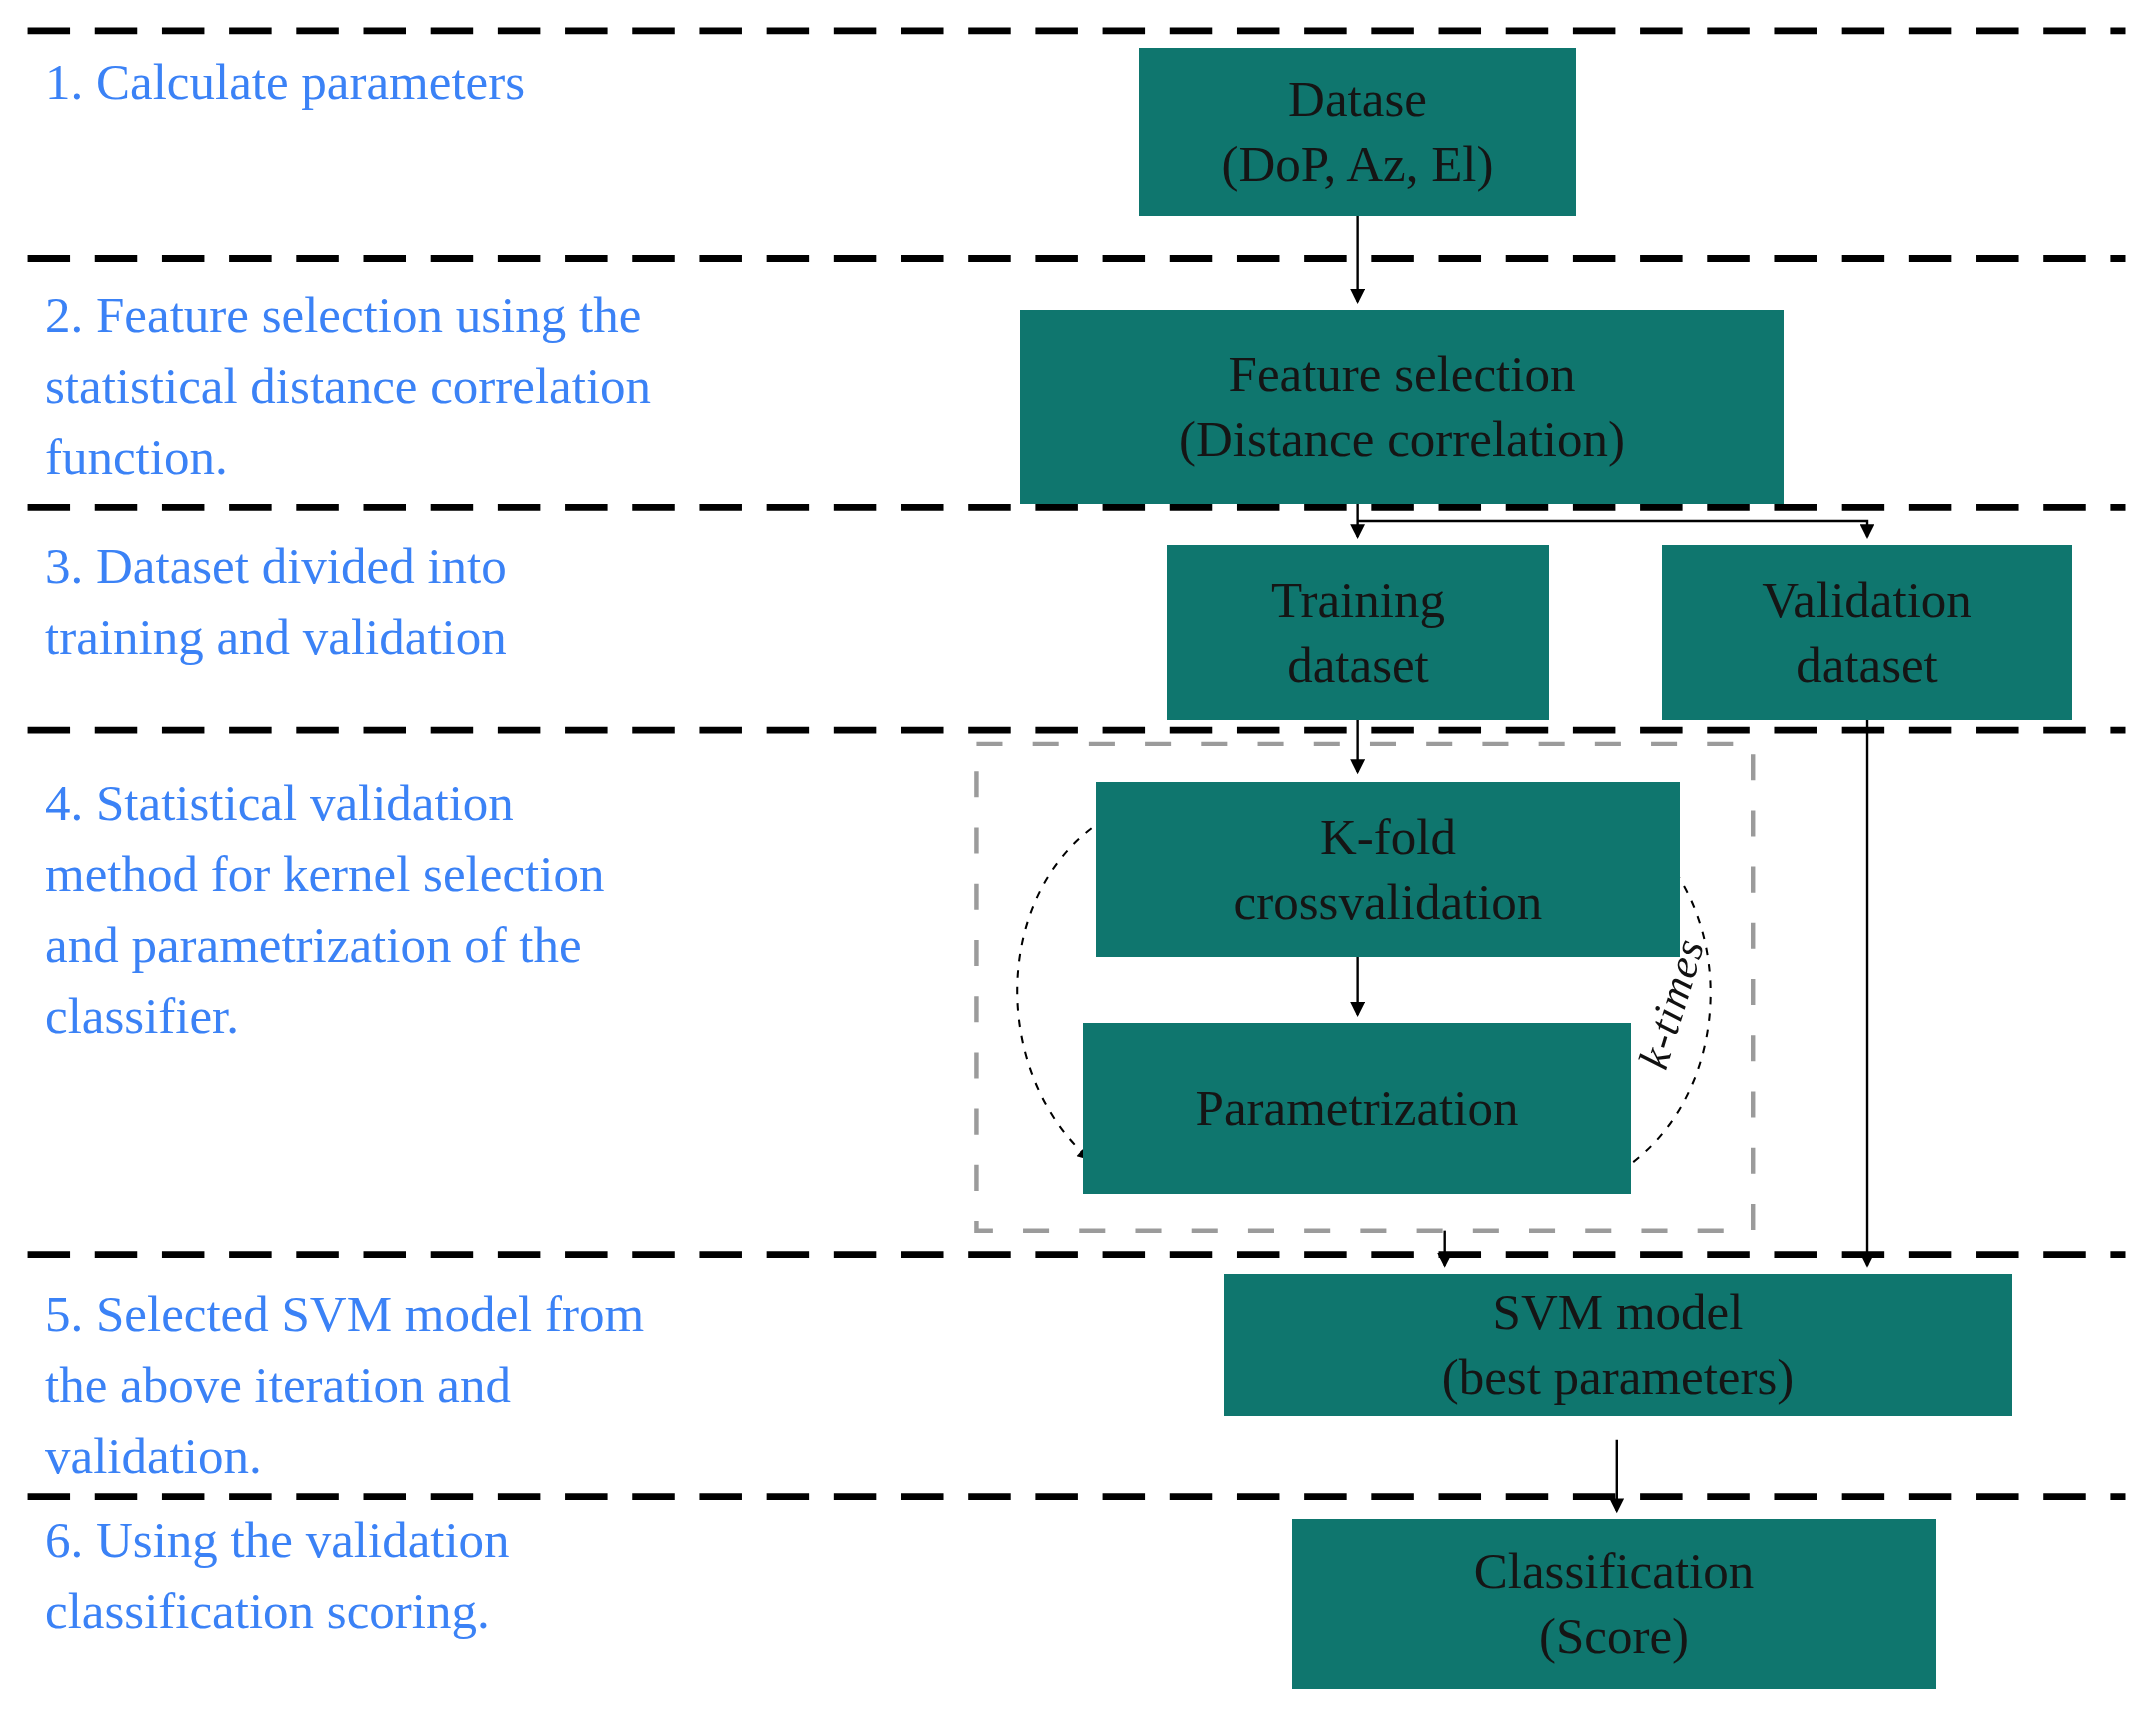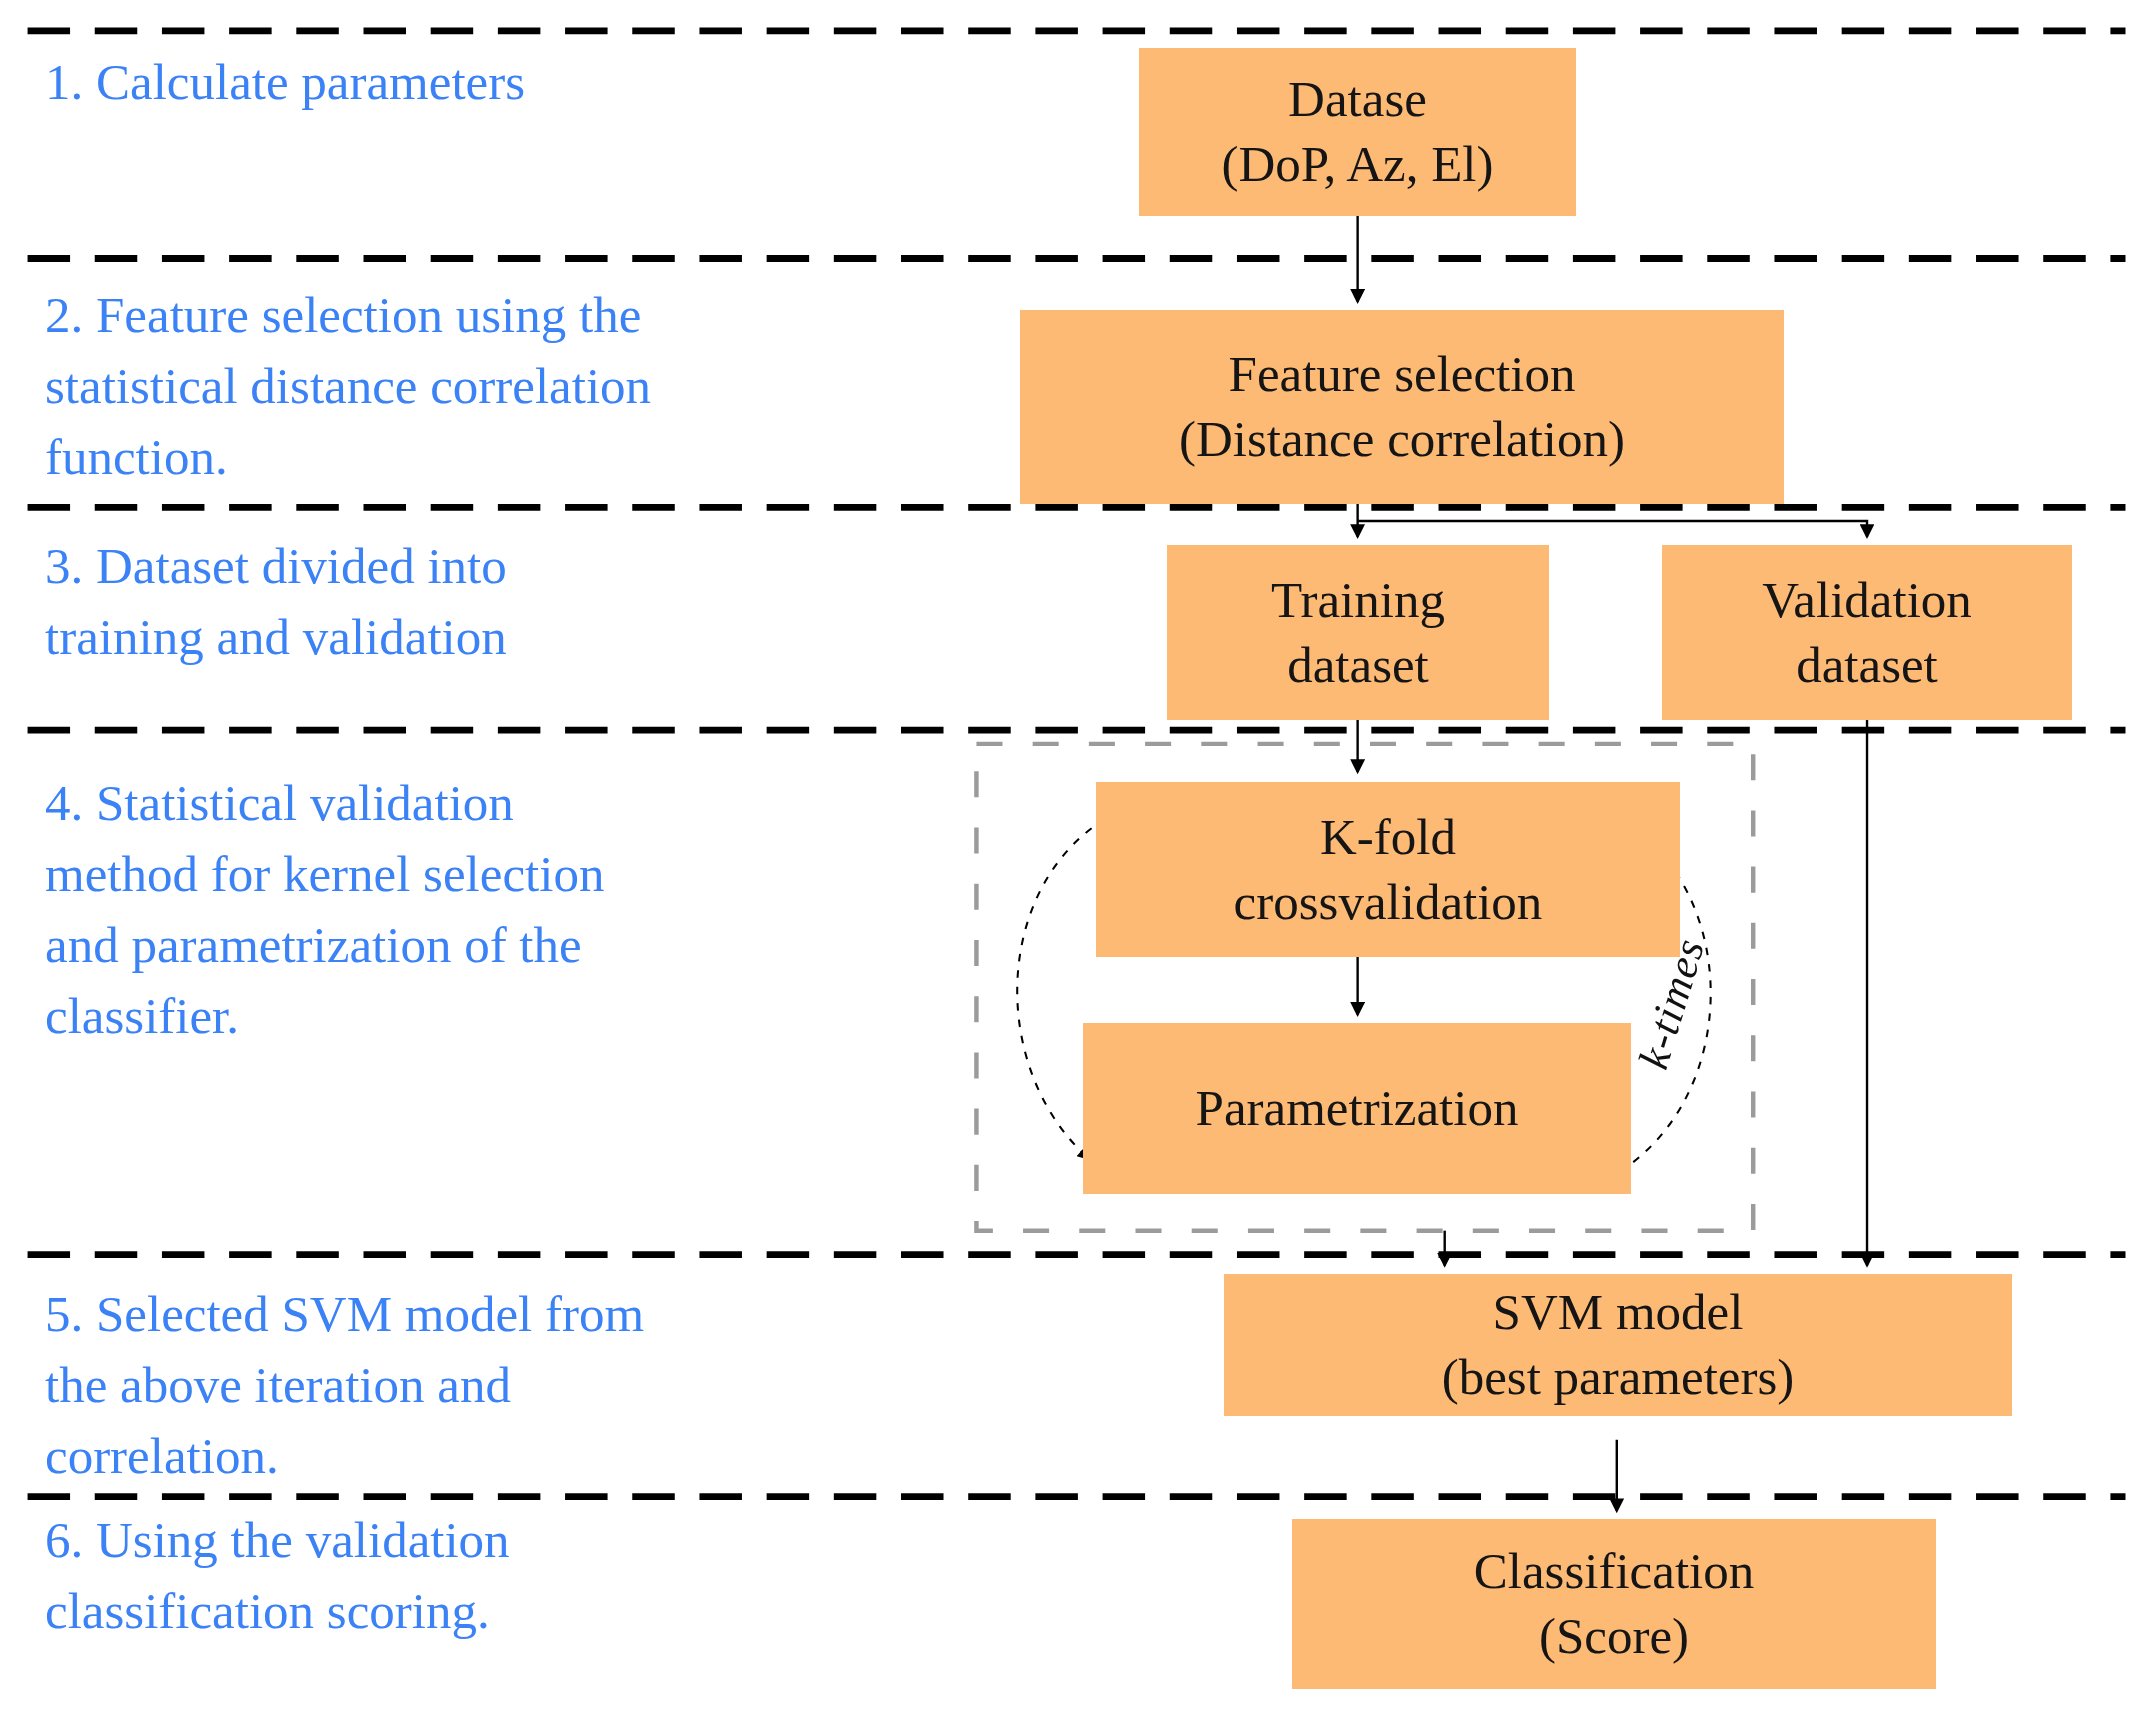--- a/index.html
+++ b/index.html
@@ -20,21 +20,21 @@
   .step {
     position: absolute;
     left: 45px;
     width: 932px;
     font-size: 51px;
     line-height: 71px;
     color: #3b82f6;
   }
   .gbox {
     position: absolute;
-    background: #fdba74;
+    background: #0f766e;
     display: flex;
     flex-direction: column;
     align-items: center;
     justify-content: center;
     text-align: center;
     font-size: 51px;
     line-height: 65px;
     color: #151515;
   }
   .ktimes {
@@ -102,21 +102,21 @@
   </div>
   <div class="step" style="top:768px">
     <div>4. Statistical validation</div>
     <div>method for kernel selection</div>
     <div>and parametrization of the</div>
     <div>classifier.</div>
   </div>
   <div class="step" style="top:1279px">
     <div>5. Selected SVM model from</div>
     <div>the above iteration and</div>
-    <div>correlation.</div>
+    <div>validation.</div>
   </div>
   <div class="step" style="top:1505px">
     <div>6. Using the validation</div>
     <div>classification scoring.</div>
   </div>
 
   <div class="gbox" style="left:1139px; top:48px; width:437px; height:168px">
     <div>Datase</div>
     <div>(DoP, Az, El)</div>
   </div>

